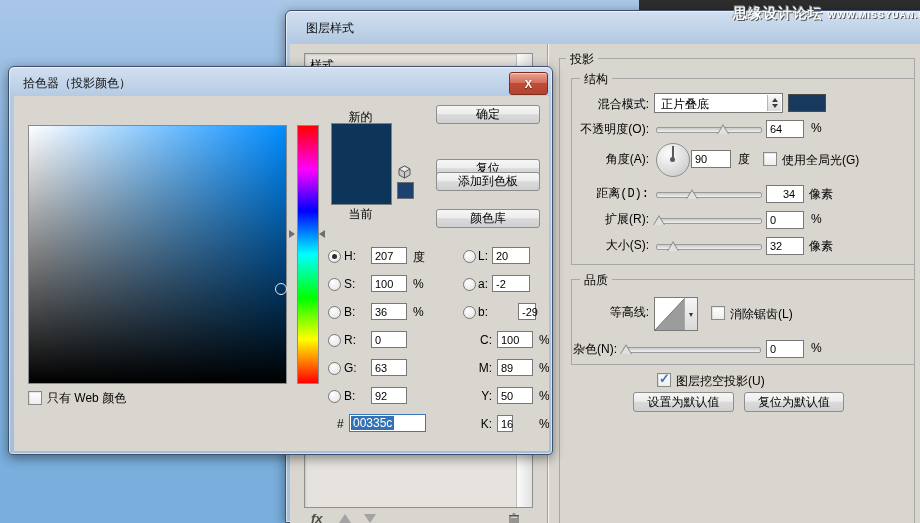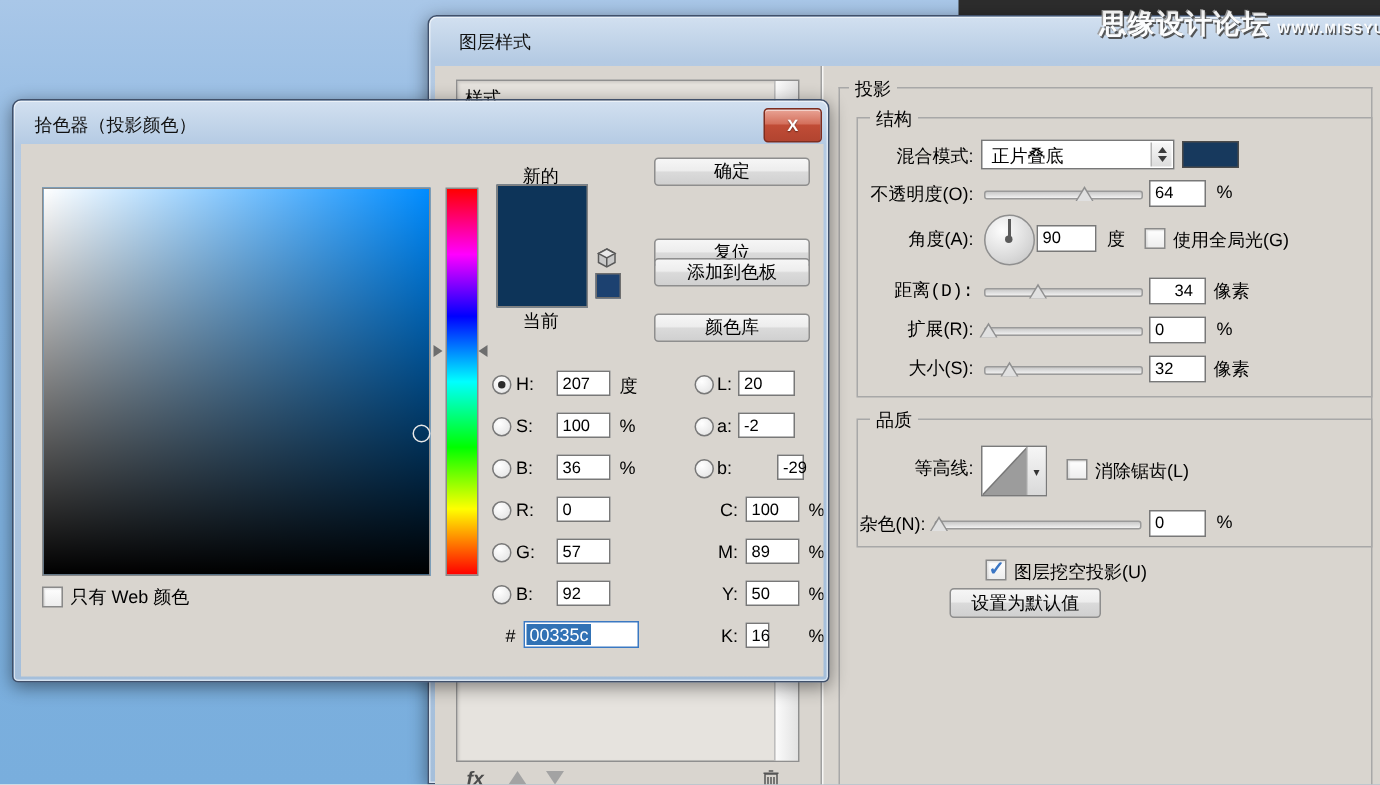--- a/index.html
+++ b/index.html
@@ -150,20 +150,21 @@
       <div class="lbl lbl-r" style="left:263px;top:297px;width:64px;">杂色(N):</div>
       <div class="track" style="left:333px;top:303px;width:136px;"></div>
       <div class="thumb" style="left:330px;top:300px;"></div>
       <div class="fld" style="left:476px;top:296px;width:38px;height:18px;">0</div>
       <div class="lbl" style="left:521px;top:297px;">%</div>
 
       <div class="chk checked" style="left:367px;top:329px;"></div>
       <div class="lbl" style="left:386px;top:329px;">图层挖空投影(U)</div>
 
       <div class="btn" style="left:343px;top:348px;width:101px;height:20px;">设置为默认值</div>
+      <div class="btn" style="left:454px;top:348px;width:100px;height:20px;">复位为默认值</div>
     </div>
   </div>
 
   <div class="aero" style="left:8px;top:66px;width:545px;height:389px;border-radius:6px 6px 4px 4px;z-index:5;">
     <div class="dlg-title" style="left:14px;top:8px;">拾色器（投影颜色）</div>
     <div class="abs" style="left:500px;top:5px;width:37px;height:21px;border:1px solid #7e2c1e;border-radius:3px;
                 background:linear-gradient(#e9a496,#d4705c 45%,#c04c36 50%,#b24430);
                 display:flex;align-items:center;justify-content:center;
                 box-shadow:inset 0 1px 0 rgba(255,255,255,.5);">
       <span style="color:#fff;font-size:11px;font-weight:bold;text-shadow:0 1px 1px rgba(0,0,0,.5);">X</span>
@@ -219,21 +220,21 @@
       <div class="lbl" style="left:330px;top:209px;">B:</div>
       <div class="fld" style="left:357px;top:207px;width:36px;height:17px;">36</div>
       <div class="lbl" style="left:399px;top:209px;">%</div>
 
       <div class="rad" style="left:314px;top:238px;"></div>
       <div class="lbl" style="left:330px;top:237px;">R:</div>
       <div class="fld" style="left:357px;top:235px;width:36px;height:17px;">0</div>
 
       <div class="rad" style="left:314px;top:266px;"></div>
       <div class="lbl" style="left:330px;top:265px;">G:</div>
-      <div class="fld" style="left:357px;top:263px;width:36px;height:17px;">57</div>
+      <div class="fld" style="left:357px;top:263px;width:36px;height:17px;">63</div>
 
       <div class="rad" style="left:314px;top:294px;"></div>
       <div class="lbl" style="left:330px;top:293px;">B:</div>
       <div class="fld" style="left:357px;top:291px;width:36px;height:17px;">92</div>
 
       <div class="rad" style="left:449px;top:154px;"></div>
       <div class="lbl" style="left:464px;top:153px;">L:</div>
       <div class="fld" style="left:478px;top:151px;width:38px;height:17px;">20</div>
 
       <div class="rad" style="left:449px;top:182px;"></div>
@@ -262,19 +263,19 @@
 
       <div class="lbl" style="left:323px;top:321px;">#</div>
       <div class="abs" style="left:335px;top:318px;width:77px;height:18px;background:#fff;border:1px solid #3a78c2;
                   box-sizing:border-box;font-size:12px;padding-top:1px;">
         <span style="color: rgb(255, 255, 255); padding: 0px 2px; margin-left: 1px; background-color: rgb(49, 114, 181);">00335c</span>
       </div>
     </div>
   </div>
 
   <div class="abs" style="left:733px;top:4px;z-index:10;white-space:nowrap;opacity:.92;">
-    <span style="font-size:18px;font-weight:bold;color:#fff;letter-spacing:1px;
+    <span style="font-size:14px;font-weight:bold;color:#fff;letter-spacing:1px;
                  text-shadow:1px 1px 0 #4a4a4a,-1px -1px 0 #9a9a9a;">思缘设计论坛</span>
     <span style="font-size:9px;font-weight:bold;color:#fff;letter-spacing:1px;
                  text-shadow:1px 1px 0 #4a4a4a;">WWW.MISSYUAN.COM</span>
   </div>
 
 </div>
 
 </body></html>

